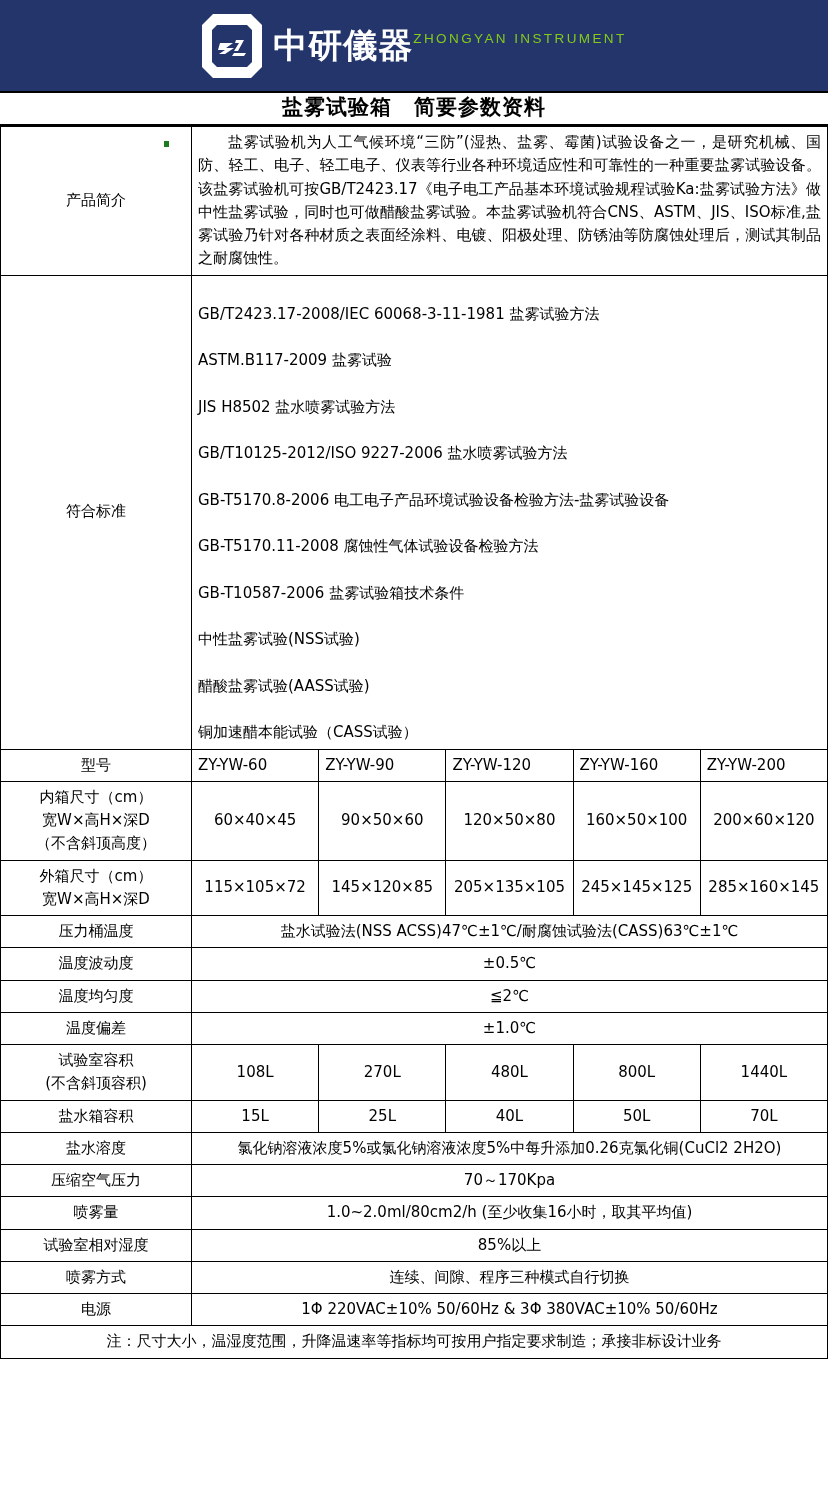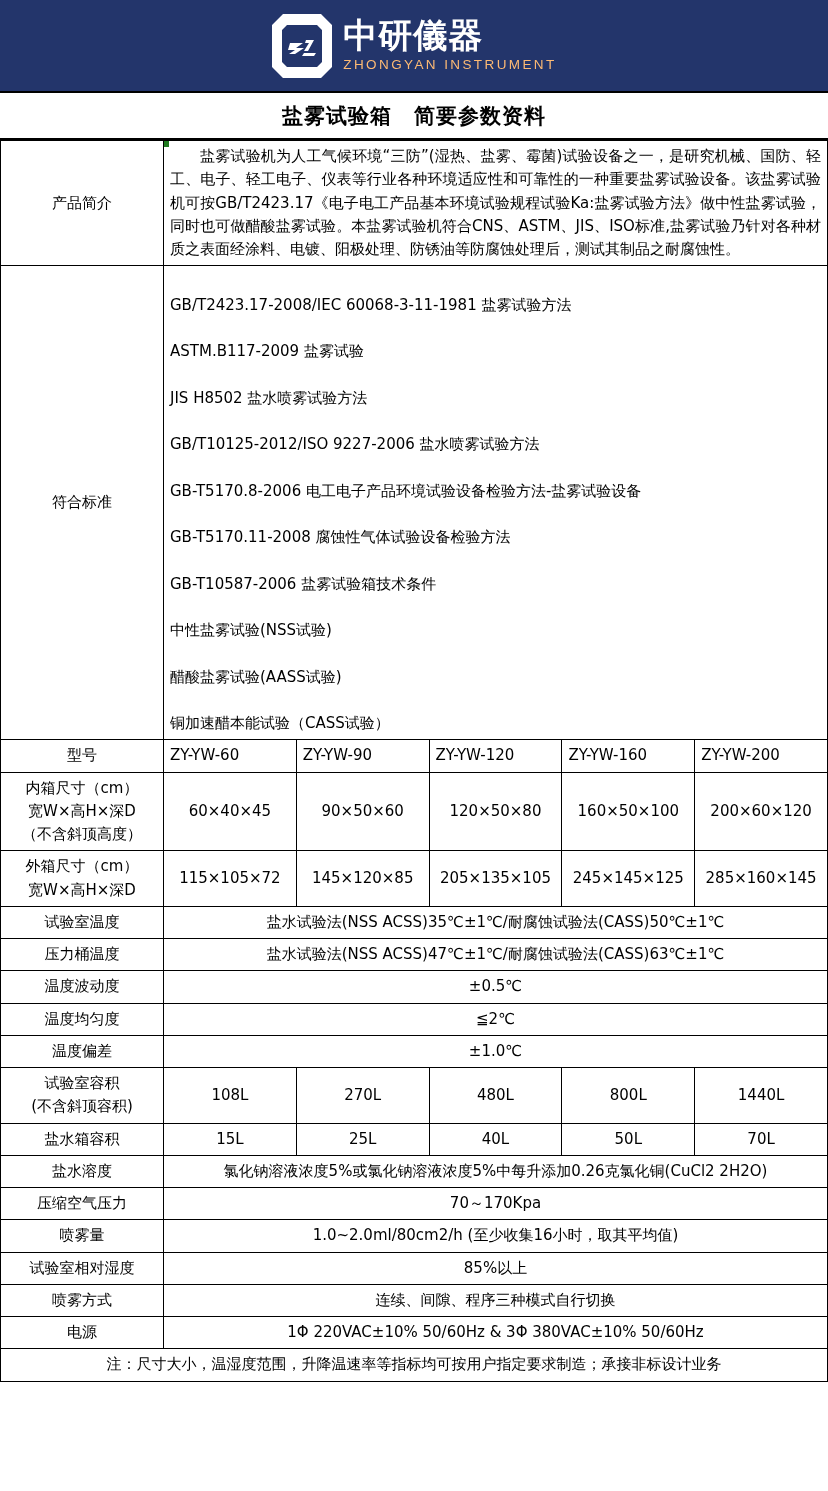--- a/index.html
+++ b/index.html
@@ -28,43 +28,42 @@
   .logo-wrap {
     display: flex;
     align-items: center;
     gap: 10px;
   }
   .logo-mark {
     width: 62px;
     height: 66px;
     flex: 0 0 62px;
   }
-  .logo-text { display: flex; flex-direction: column; justify-content: flex-end; }
+  .logo-text { display: flex; flex-direction: row; justify-content: flex-end; }
   .logo-cn {
     color: #ffffff;
     font-size: 34px;
     font-weight: bold;
     letter-spacing: 1px;
     line-height: 1.05;
     font-family: "DejaVu Sans", "Liberation Sans", sans-serif;
   }
   .logo-en {
-    color: #fdba74;
+    color: #84cc16;
     font-size: 13.5px;
     letter-spacing: 2.4px;
     line-height: 1.3;
     margin-top: 2px;
     font-family: "Liberation Sans", sans-serif;
   }
 
   
   .title-row {
-    height: 47px;
+    height: 33px;
     display: flex;
-    align-items: center;
     justify-content: center;
     border-bottom: 2px solid #000;
   }
   .title-row .title {
     font-size: 21px;
     font-weight: bold;
     letter-spacing: 1px;
     font-family: "DejaVu Sans", "Liberation Sans", sans-serif;
   }
 
@@ -76,21 +75,21 @@
   }
   table.spec td {
     border: 1px solid #000000;
     padding: 4px 6px;
     font-size: 15px;
     vertical-align: middle;
     font-family: "DejaVu Sans", "Liberation Sans", sans-serif;
     line-height: 1.55;
   }
   td.label {
-    width: 163px;
+    width: 191px;
     text-align: center;
     font-size: 15.5px;
     white-space: pre-line;
   }
   td.val-center { text-align: center; }
   td.val-block {
     text-align: left;
     padding-left: 10px;
     padding-right: 8px;
     white-space: pre-line;
@@ -198,24 +197,20 @@
     <tr>
       <td class="label">外箱尺寸（cm）
 宽W×高H×深D</td>
       <td class="val-center">115×105×72</td>
       <td class="val-center">145×120×85</td>
       <td class="val-center">205×135×105</td>
       <td class="val-center">245×145×125</td>
       <td class="val-center">285×160×145</td>
     </tr>
 
-    <tr>
-      <td class="label">试验室温度</td>
-      <td class="val-center" colspan="5">盐水试验法(NSS ACSS)35℃±1℃/耐腐蚀试验法(CASS)50℃±1℃</td>
-    </tr>
 
     <tr>
       <td class="label">压力桶温度</td>
       <td class="val-center" colspan="5">盐水试验法(NSS ACSS)47℃±1℃/耐腐蚀试验法(CASS)63℃±1℃</td>
     </tr>
 
     <tr>
       <td class="label">温度波动度</td>
       <td class="val-center" colspan="5">±0.5℃</td>
     </tr>

